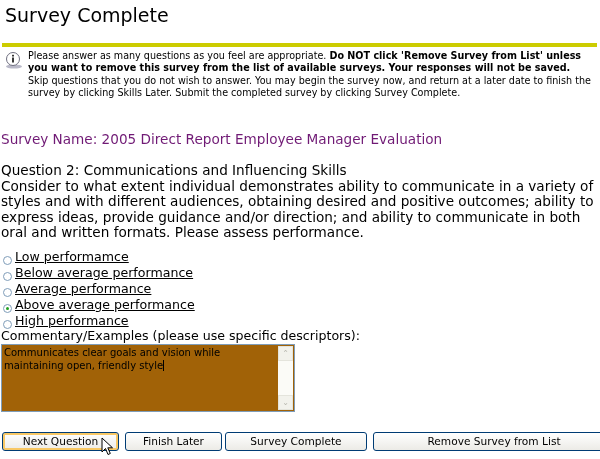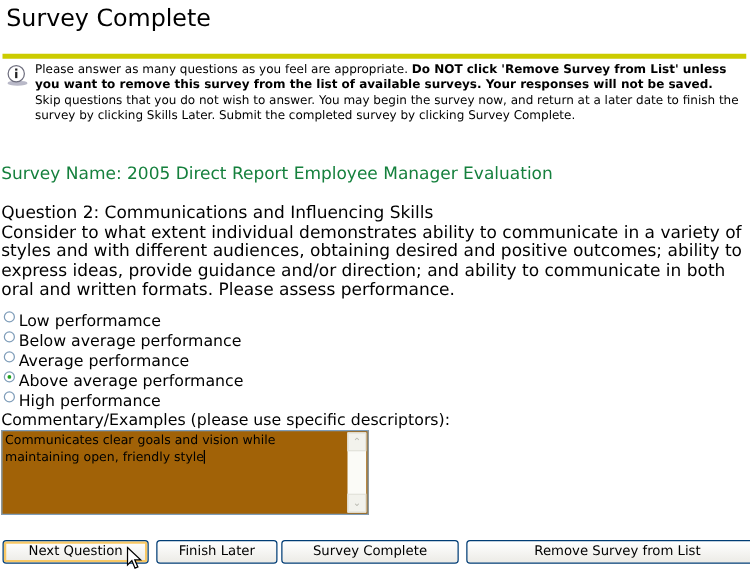--- a/index.html
+++ b/index.html
@@ -19,31 +19,31 @@
     position: absolute; left: 4px; top: 50px; width: 590px;
     font-size: 9.6px; line-height: 12.3px; color: #000;
   }
   .notice-icon {
     position: absolute; left: 0; top: 2px; width: 20px; height: 17px;
   }
   .notice-body { margin-left: 24px; }
   .notice-body b { font-weight: bold; }
   .survey-name {
     position: absolute; left: 1px; top: 131px;
-    font-size: 13.6px; color: #15803d;
+    font-size: 13.6px; color: #701a75;
   }
   .question {
     position: absolute; left: 1px; top: 163px; width: 598px;
     font-size: 13.6px; line-height: 15.6px; color: #000;
   }
   .options {
     position: absolute; left: 3px; top: 249px;
     font-size: 12.6px; line-height: 16px;
   }
-  .option { display: flex; align-items: flex-start; height: 16px; }
+  .option { display: flex; align-items: flex-end; height: 16px; text-decoration: underline; }
   .radio {
     width: 9px; height: 9px; border: 1px solid #7f9db9; border-radius: 50%;
     margin-right: 3px; box-sizing: border-box; position: relative; background: #fff;
   }
   .radio.checked::after {
     content: ""; position: absolute; left: 2px; top: 2px; width: 3px; height: 3px;
     border-radius: 50%; background: #21a121;
   }
   .comment-label {
     position: absolute; left: 1px; top: 328px; font-size: 12.6px; text-align: right;

